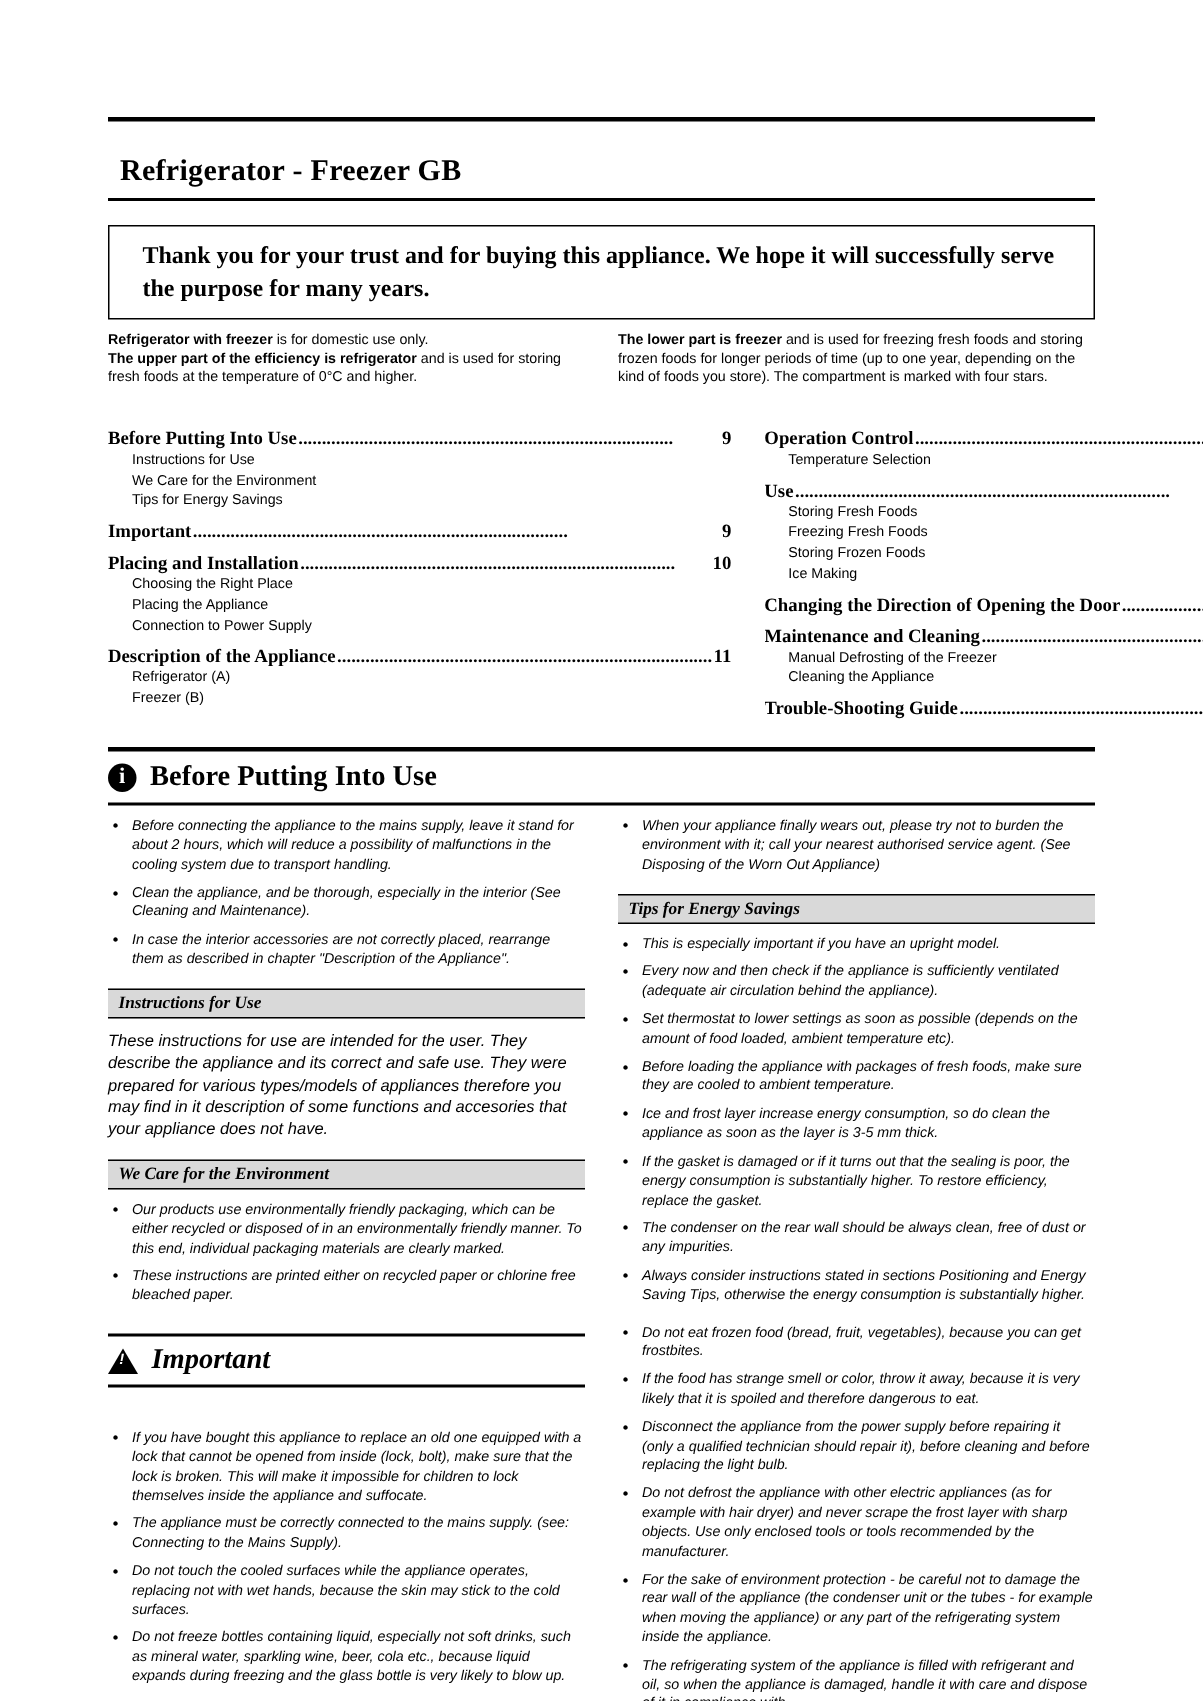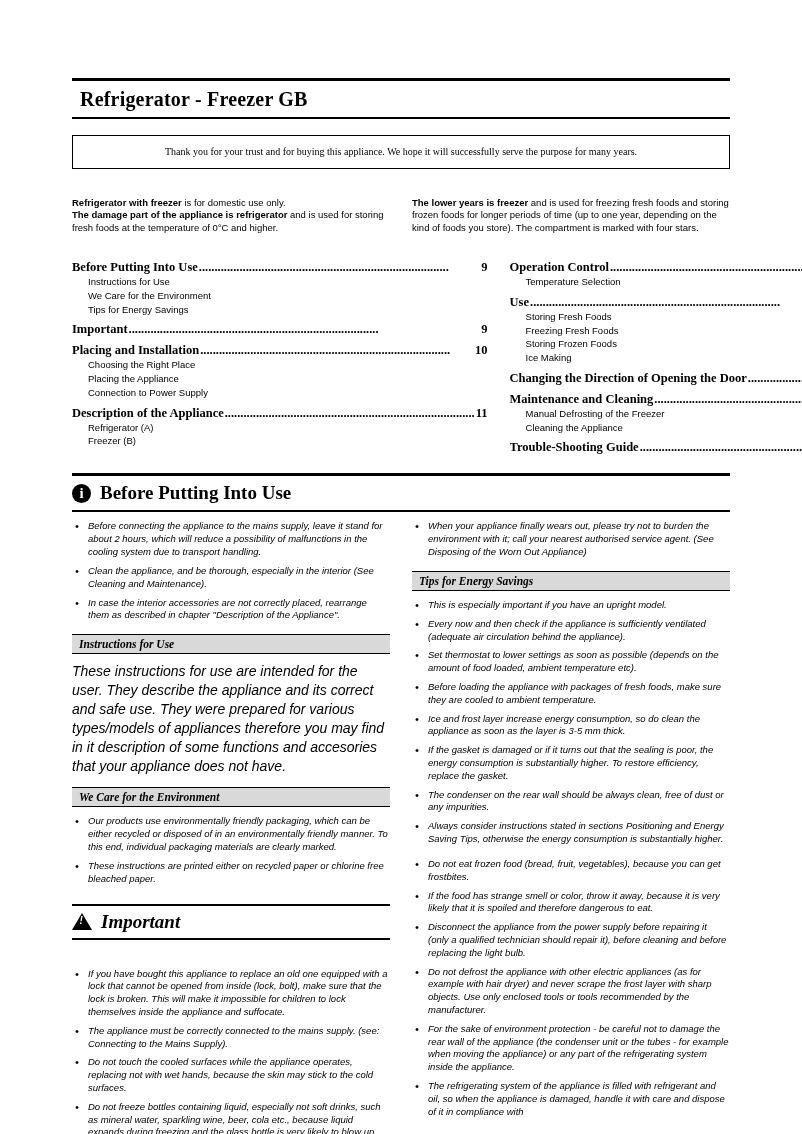--- a/index.html
+++ b/index.html
@@ -20,49 +20,48 @@
     height: 1134px;
     box-sizing: border-box;
     padding: 0 72px;
   }
 
   
   .title-block {
     margin-top: 78px;
     border-top: 3px solid #000;
     border-bottom: 2px solid #000;
-    padding: 7px 0 6px 8px;
+    padding: 22px 0 6px 8px;
   }
   .title-block h1 {
     font-family: "Liberation Serif", serif;
     font-size: 20px;
     font-weight: bold;
     margin: 0;
     letter-spacing: 0.2px;
   }
 
   
   .thanks-box {
     margin-top: 16px;
     border: 1px solid #000;
     padding: 9px 22px;
   }
   .thanks-box p {
     margin: 0;
     font-family: "Liberation Serif", serif;
-    font-weight: normal;
-    font-size: 10px;
-    text-align: center;
+    font-weight: bold;
+    font-size: 16px;
     line-height: 1.35;
   }
 
   
   .intro {
     display: flex;
-    margin-top: 28px;
+    margin-top: 8px;
     gap: 22px;
   }
   .intro .col {
     flex: 1 1 0;
     font-size: 9.5px;
     line-height: 1.32;
   }
   .intro b { font-weight: bold; }
 
   
@@ -162,21 +161,21 @@
     background: #d9d9d9;
     border-top: 1px solid #000;
     border-bottom: 1px solid #000;
     font-family: "Liberation Serif", serif;
     font-weight: bold;
     font-size: 11.5px;
     padding: 3px 6px 3px 7px;
     margin: 12px 0 8px 0;
   }
   .para {
-    font-size: 14px;
+    font-size: 11px;
     line-height: 1.35;
     margin: 0 0 6px 0;
   }
 
   
   .imp-head {
     display: flex;
     align-items: center;
     gap: 9px;
     border-top: 2px solid #000;
@@ -222,26 +221,26 @@
   <div class="thanks-box">
     <p>Thank you for your trust and for buying this appliance. We hope it will successfully serve the purpose for many years.</p>
   </div>
 
   <div class="intro">
     <div class="col">
       <div>
         <b>Refrigerator with freezer</b><span> is for domestic use only.</span>
       </div>
       <div>
-        <b>The damage part of the appliance is refrigerator</b><span> and is used for storing fresh foods at the temperature of 0°C and higher.</span>
+        <b>The upper part of the efficiency is refrigerator</b><span> and is used for storing fresh foods at the temperature of 0°C and higher.</span>
       </div>
     </div>
     <div class="col">
       <div>
-        <b>The lower years is freezer</b><span> and is used for freezing fresh foods and storing frozen foods for longer periods of time (up to one year, depending on the kind of foods you store). The compartment is marked with four stars.</span>
+        <b>The lower part is freezer</b><span> and is used for freezing fresh foods and storing frozen foods for longer periods of time (up to one year, depending on the kind of foods you store). The compartment is marked with four stars.</span>
       </div>
     </div>
   </div>
 
   <div class="toc-wrap">
     <div class="toc-col" id="toc-left">
         <div class="toc-main">
           <span class="t">Before Putting Into Use</span>
           <span class="dots"> ................................................................................</span>
           <span class="pg">9</span>

